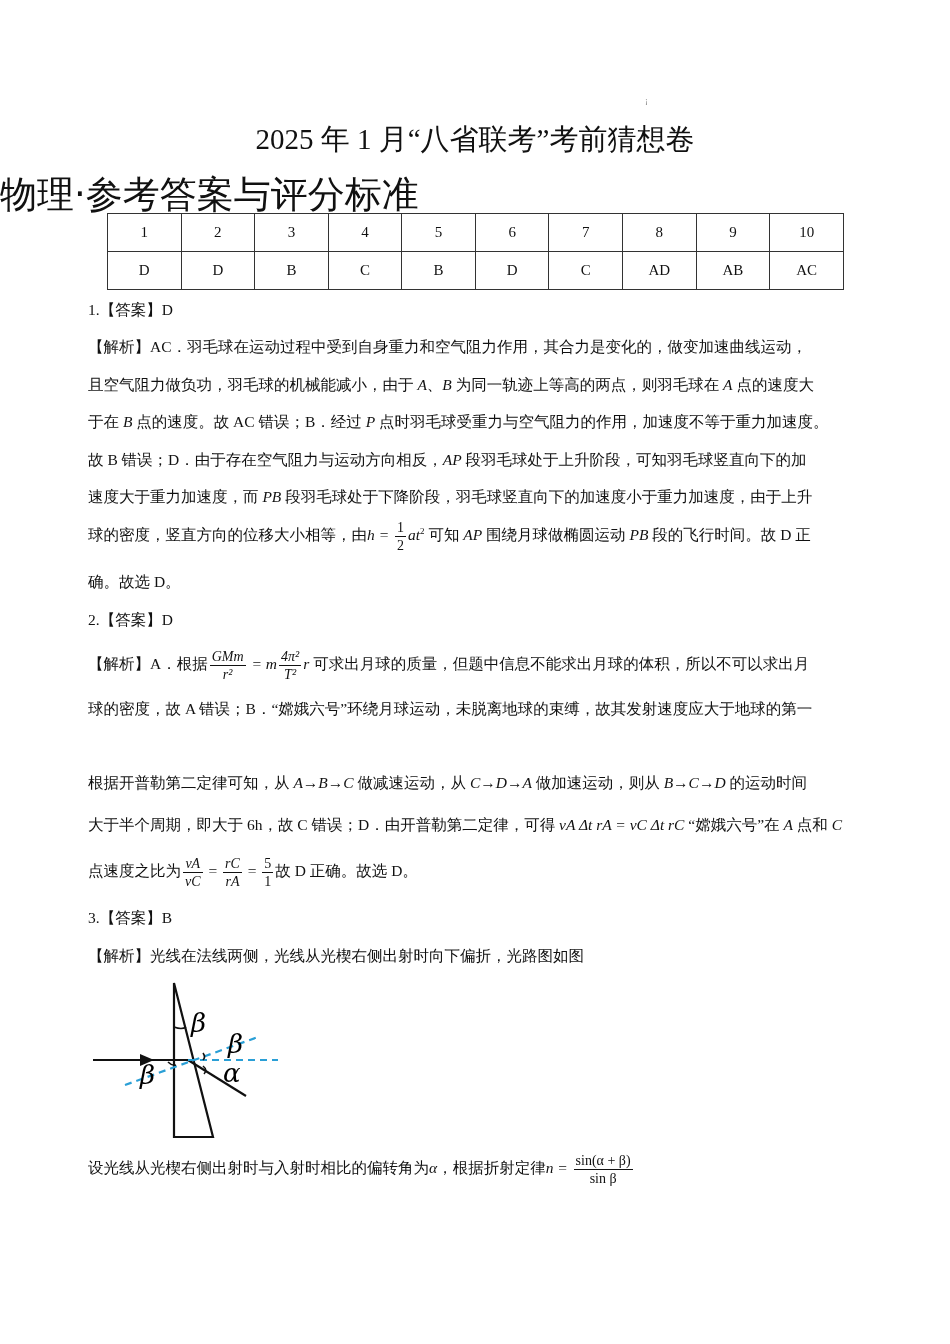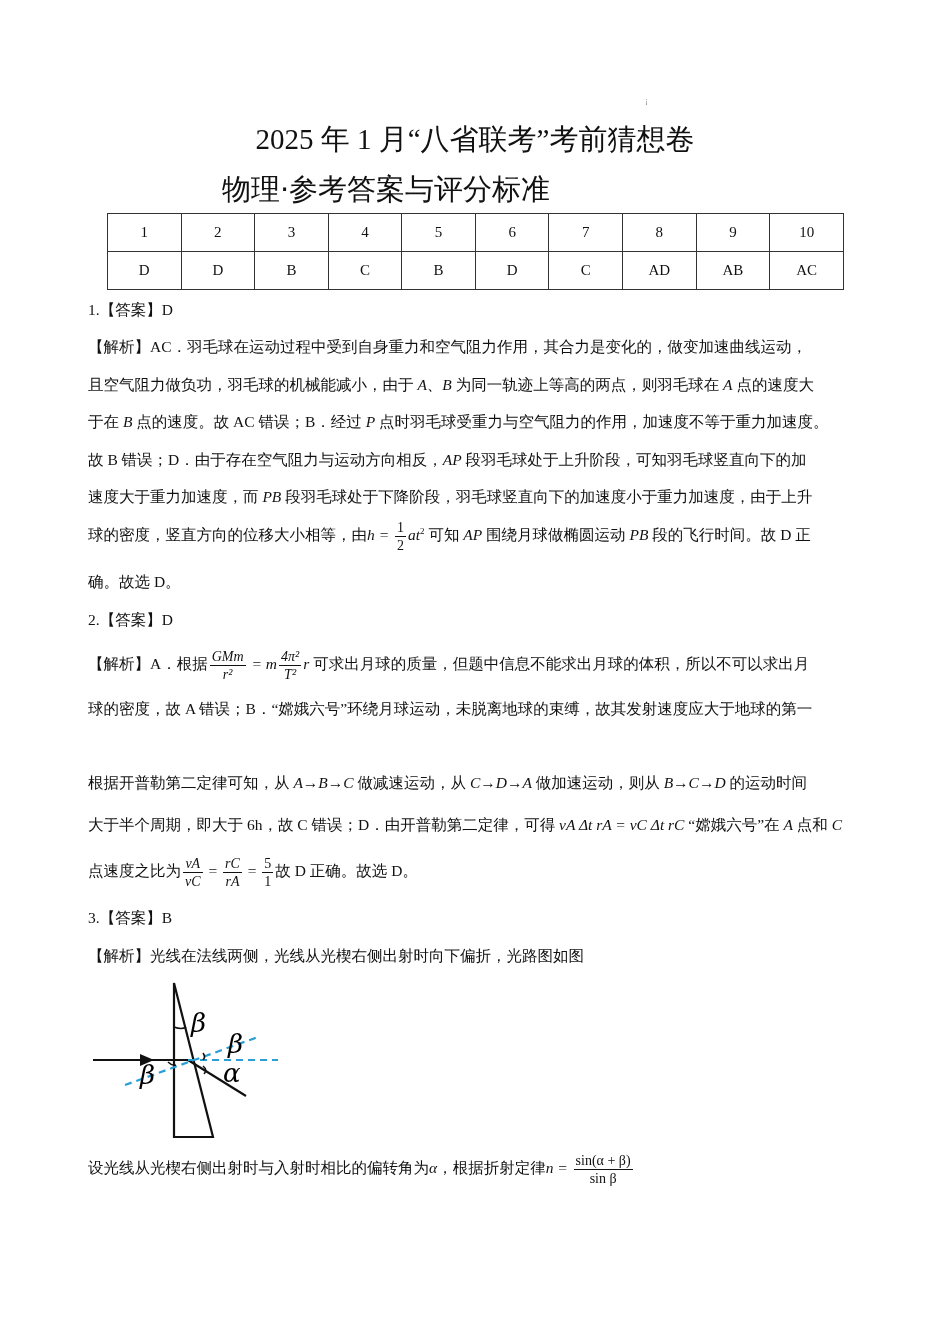--- a/index.html
+++ b/index.html
@@ -2,22 +2,22 @@
 <html><head>
 <meta charset="utf-8">
 <style>
   html, body { margin: 0; padding: 0; background: #ffffff; }
   body { width: 950px; height: 1344px; position: relative; overflow: hidden;
          font-family: "Liberation Serif", "DejaVu Serif", serif; color: #111; }
   .page { position: absolute; left: 0; top: 0; width: 950px; height: 1344px; }
   .mark { position: absolute; left: 645px; top: 96px; font-size: 8px; color: #777; }
   .title1 { position: absolute; left: 0; width: 950px; top: 120px; text-align: center;
             font-size: 29px; letter-spacing: 0px; }
-  .title2 { position: absolute; left: 0; width: 772px; top: 170px; text-align: center;
-            font-size: 29px; font-family: "DejaVu Sans", sans-serif; font-weight: normal; }
+  .title2 { position: absolute; left: 0; width: 772px; top: 170px; 
+            font-size: 37px; font-family: "DejaVu Sans", sans-serif; font-weight: normal; }
   table.ans { position: absolute; left: 107px; top: 213px; width: 737px; border-collapse: collapse; }
   table.ans td { border: 1px solid #333; text-align: center; height: 37px; font-size: 15px; width: 73px; padding: 0; }
   .line { position: absolute; left: 88px; font-size: 15.5px; white-space: nowrap; line-height: 20px; }
   .it { font-style: italic; }
   .frac { display: inline-block; vertical-align: middle; text-align: center; margin: 0 2px; font-size: 14px; line-height: 17px; }
   .frac .num { display: block; border-bottom: 1px solid #111; padding: 0 2px; }
   .frac .den { display: block; padding: 0 2px; }
   sup, sub { font-size: 9px; }
   .diagram { position: absolute; left: 88px; top: 980px; width: 200px; height: 165px; }
 </style>

